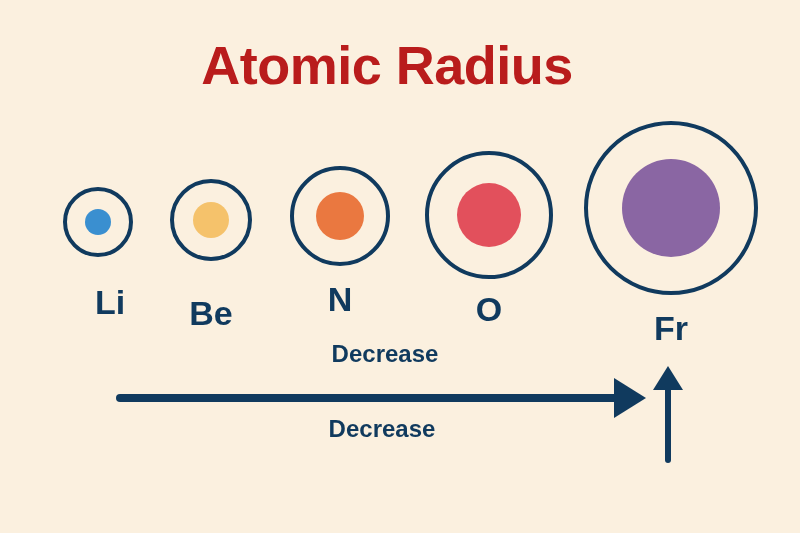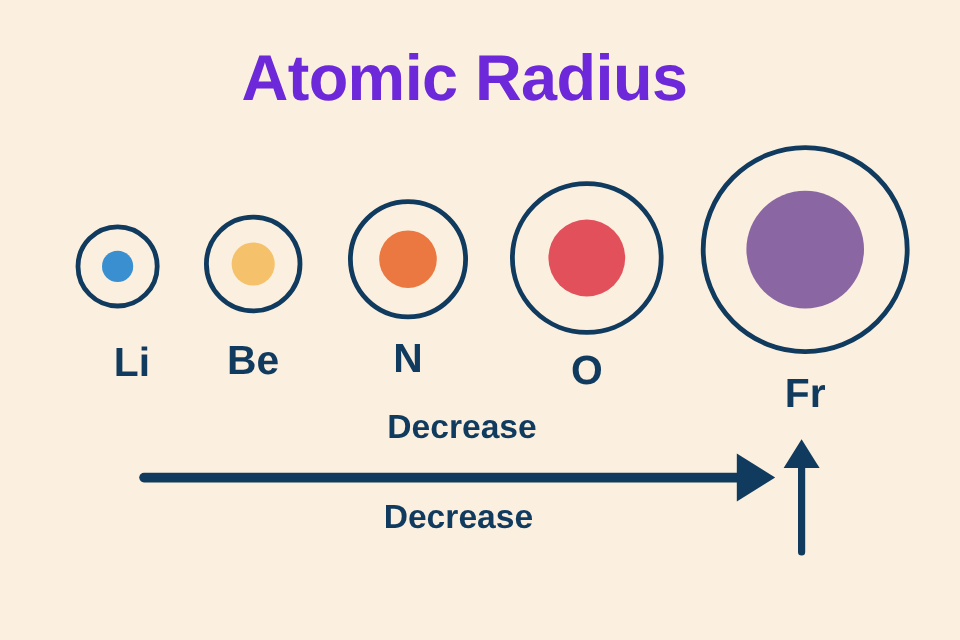--- a/index.html
+++ b/index.html
@@ -5,29 +5,29 @@
   html, body { margin: 0; padding: 0; }
   body {
     width: 800px; height: 533px; overflow: hidden;
     background: #fbf0df;
     font-family: "Liberation Sans", "DejaVu Sans", sans-serif;
     position: relative;
   }
   .title {
     position: absolute; left: 0; top: 34px; width: 774px;
     text-align: center; font-size: 54px; font-weight: bold;
-    color: #6d28d9; letter-spacing: -0.5px;
+    color: #b91c1c; letter-spacing: -0.5px;
   }
   svg.stage { position: absolute; left: 0; top: 0; }
   .lbl {
     position: absolute; font-weight: bold; color: #103a5e;
     transform: translateX(-50%); white-space: nowrap;
   }
   .el { font-size: 34px; }
-  .trend { font-size: 28px; }
+  .trend { font-size: 24px; }
 </style>
 </head>
 <body>
 
 <div class="title">Atomic Radius</div>
 
 <svg class="stage" width="800" height="533" viewBox="0 0 800 533">
   <g id="atoms-layer">
       <g>
         <circle cx="98" cy="222" r="33" fill="none" stroke="#103a5e" stroke-width="4"></circle>
@@ -55,20 +55,20 @@
     <polygon points="614,378 646,398 614,418" fill="#103a5e"></polygon>
   </g>
   <g>
     <line x1="668" y1="460" x2="668" y2="385" stroke="#103a5e" stroke-width="6" stroke-linecap="round"></line>
     <polygon points="653,390 668,366 683,390" fill="#103a5e"></polygon>
   </g>
 </svg>
 
 <div id="labels-layer">
     <div class="lbl el" style="left: 98px; top: 283px; margin-left: 12px;">Li</div>
-    <div class="lbl el" style="left: 211px; top: 282px;">Be</div>
+    <div class="lbl el" style="left: 211px; top: 294px;">Be</div>
     <div class="lbl el" style="left: 340px; top: 280px;">N</div>
     <div class="lbl el" style="left: 489px; top: 290px;">O</div>
     <div class="lbl el" style="left: 671px; top: 309px;">Fr</div>
   </div>
 
 <div class="lbl trend" style="left:385px; top:340px;">Decrease</div>
 <div class="lbl trend" style="left:382px; top:415px;">Decrease</div>
 
 </body></html>

